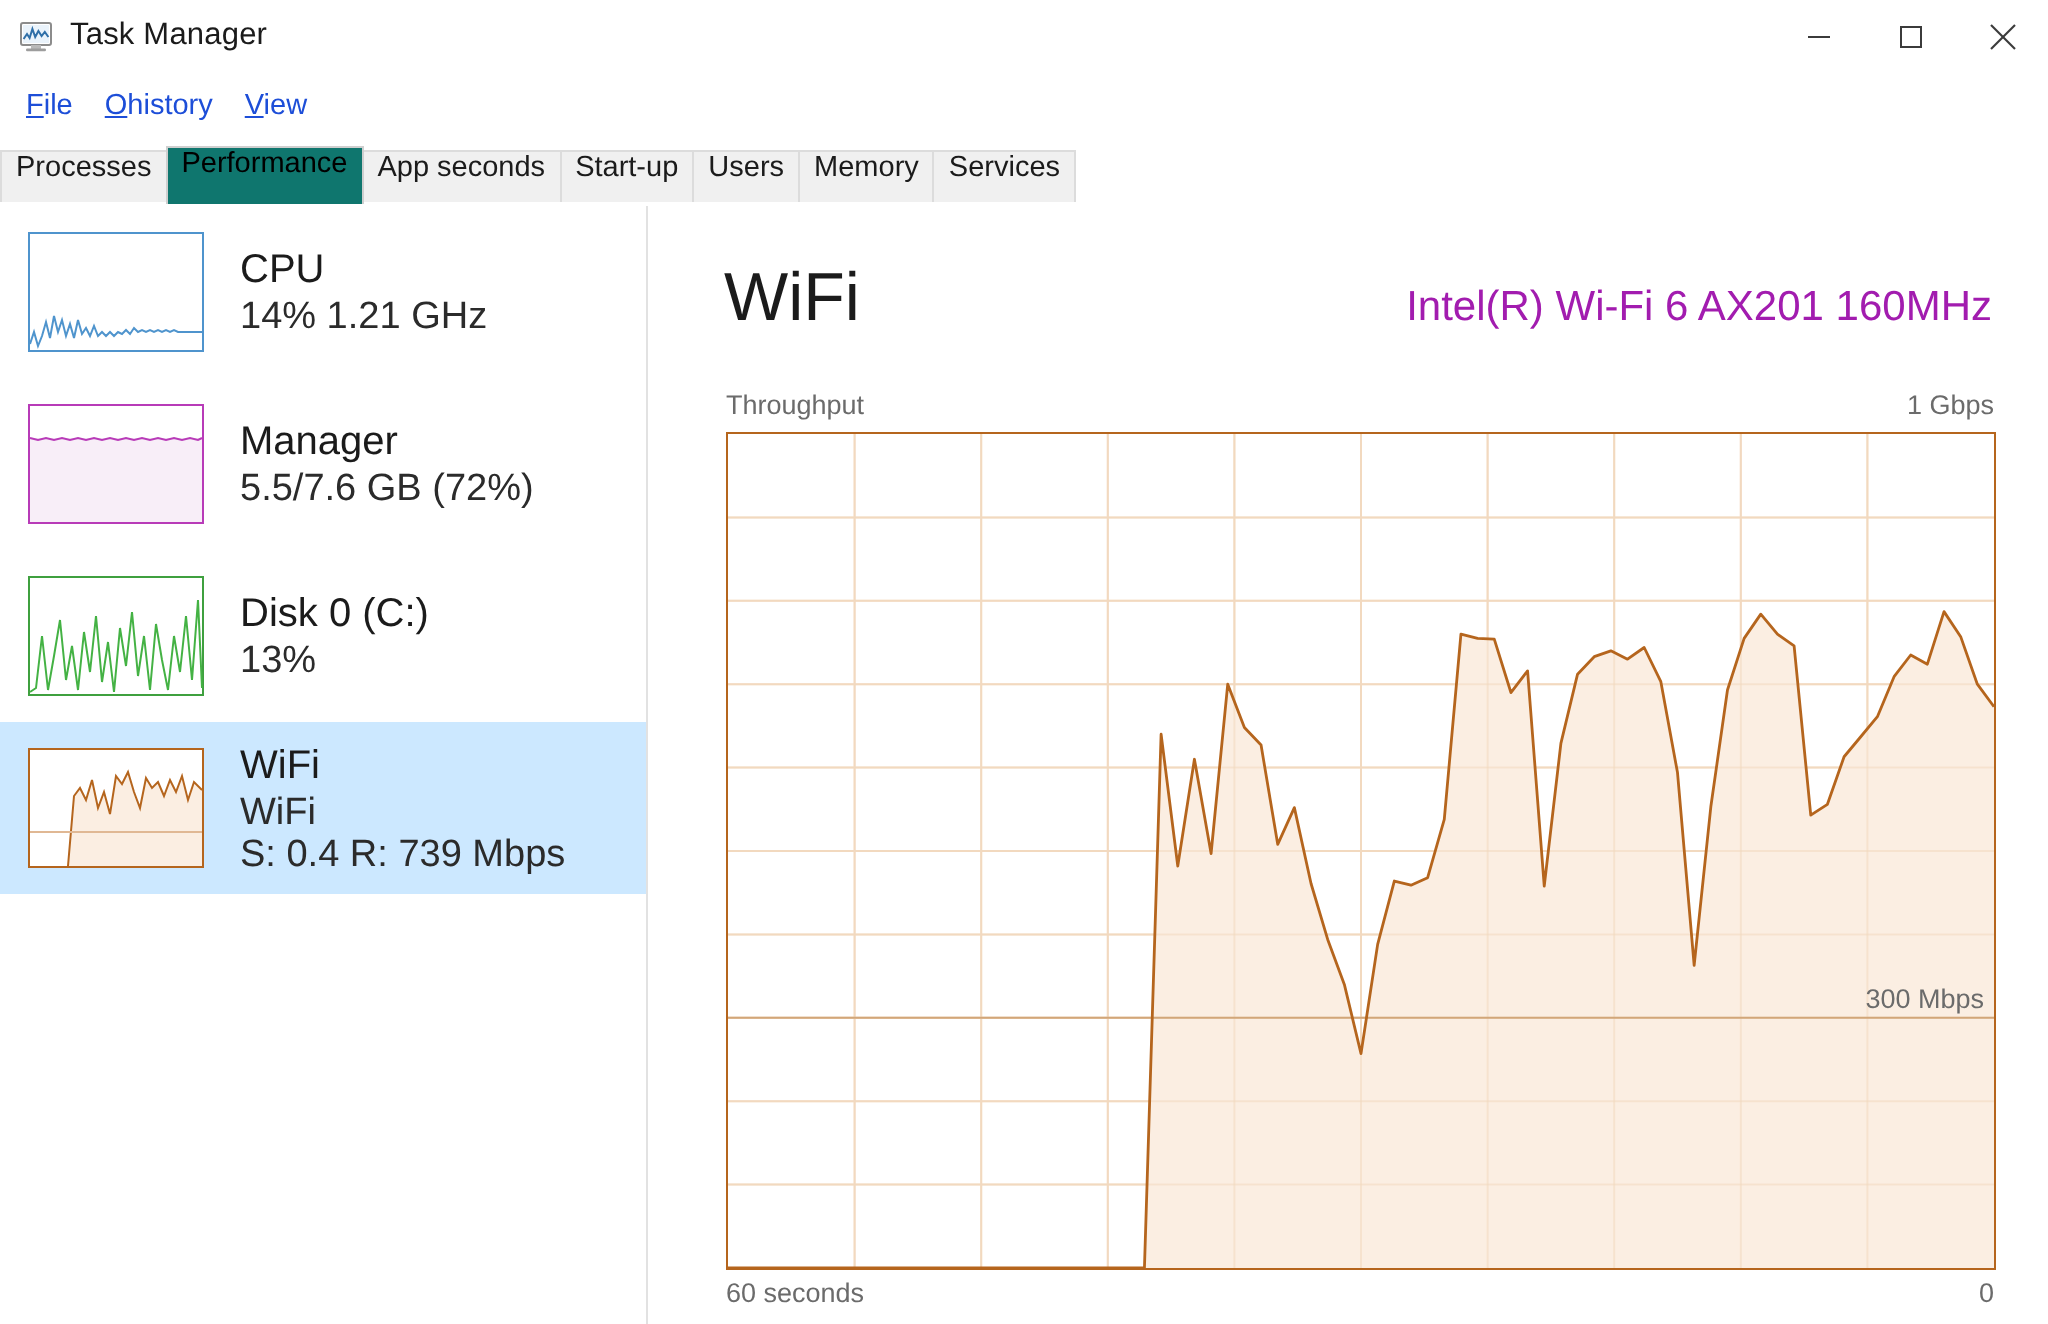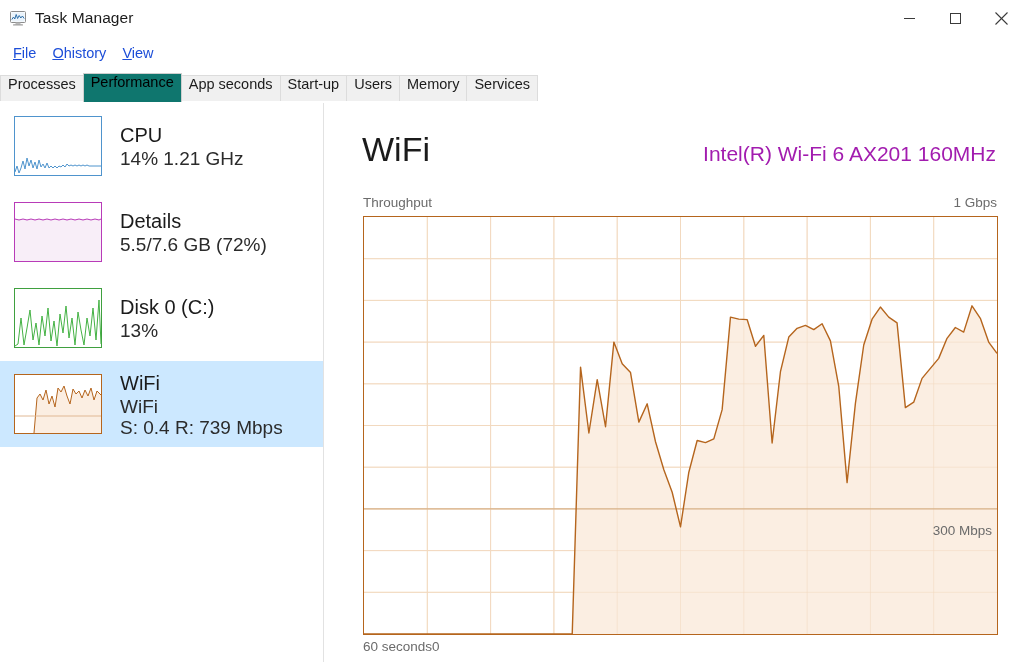--- a/index.html
+++ b/index.html
@@ -164,26 +164,26 @@
     font-size: 13.5px; color: #6b6b6b;
   }
 
   .graph-wrap {
     position: absolute; left: 39px; top: 113px;
     width: 635px; height: 419px;
   }
   .graph-wrap svg { display: block; }
   .graph-label-300 {
     position: absolute; right: 6px; top: 276px;
-    font-size: 13.5px; color: #6b6b6b; margin-top: 31px;
+    font-size: 13.5px; color: #6b6b6b;
   }
   .graph-footer {
     position: absolute; left: 39px; top: 536px;
     width: 634px;
-    display: flex; 
+    display: flex; justify-content: space-between;
     font-size: 13.5px; color: #6b6b6b;
   }
 </style>
 </head>
 <body>
 
 <div id="app">
 
   <div class="titlebar">
     <span class="app-icon">
@@ -264,21 +264,21 @@
 
     <div class="res-item">
       <div class="thumb">
         <svg viewBox="0 0 88 60" preserveAspectRatio="none">
           <rect x="0.5" y="0.5" width="87" height="59" fill="#ffffff" stroke="#b83bb8" stroke-width="1"></rect>
           <path d="M1,17 L87,17 L87,59 L1,59 Z" fill="#f8eef8"></path>
           <polyline fill="none" stroke="#b83bb8" stroke-width="1" points="1,17 5,18 9,17 13,18 17,17 21,18 25,17 29,18 33,17 37,18 41,17 45,18 49,17 53,18 57,17 61,18 65,17 69,18 73,17 77,18 81,17 85,18 87,17"></polyline>
         </svg>
       </div>
       <div class="res-text">
-        <div class="res-title">Details</div>
+        <div class="res-title">Manager</div>
         <div class="res-sub">5.5/7.6 GB (72%)</div>
       </div>
     </div>
 
     <div class="res-item">
       <div class="thumb">
         <svg viewBox="0 0 88 60" preserveAspectRatio="none">
           <rect x="0.5" y="0.5" width="87" height="59" fill="#ffffff" stroke="#3fa03f" stroke-width="1"></rect>
           <polyline fill="none" stroke="#44b244" stroke-width="1" points="1,58 4,56 7,30 10,57 13,40 16,22 19,52 22,35 25,57 28,28 31,48 34,20 37,53 40,33 43,58 46,26 49,45 52,18 55,50 58,30 61,57 64,24 67,42 70,57 73,30 76,48 79,20 82,52 85,12 87,56"></polyline>
         </svg>

